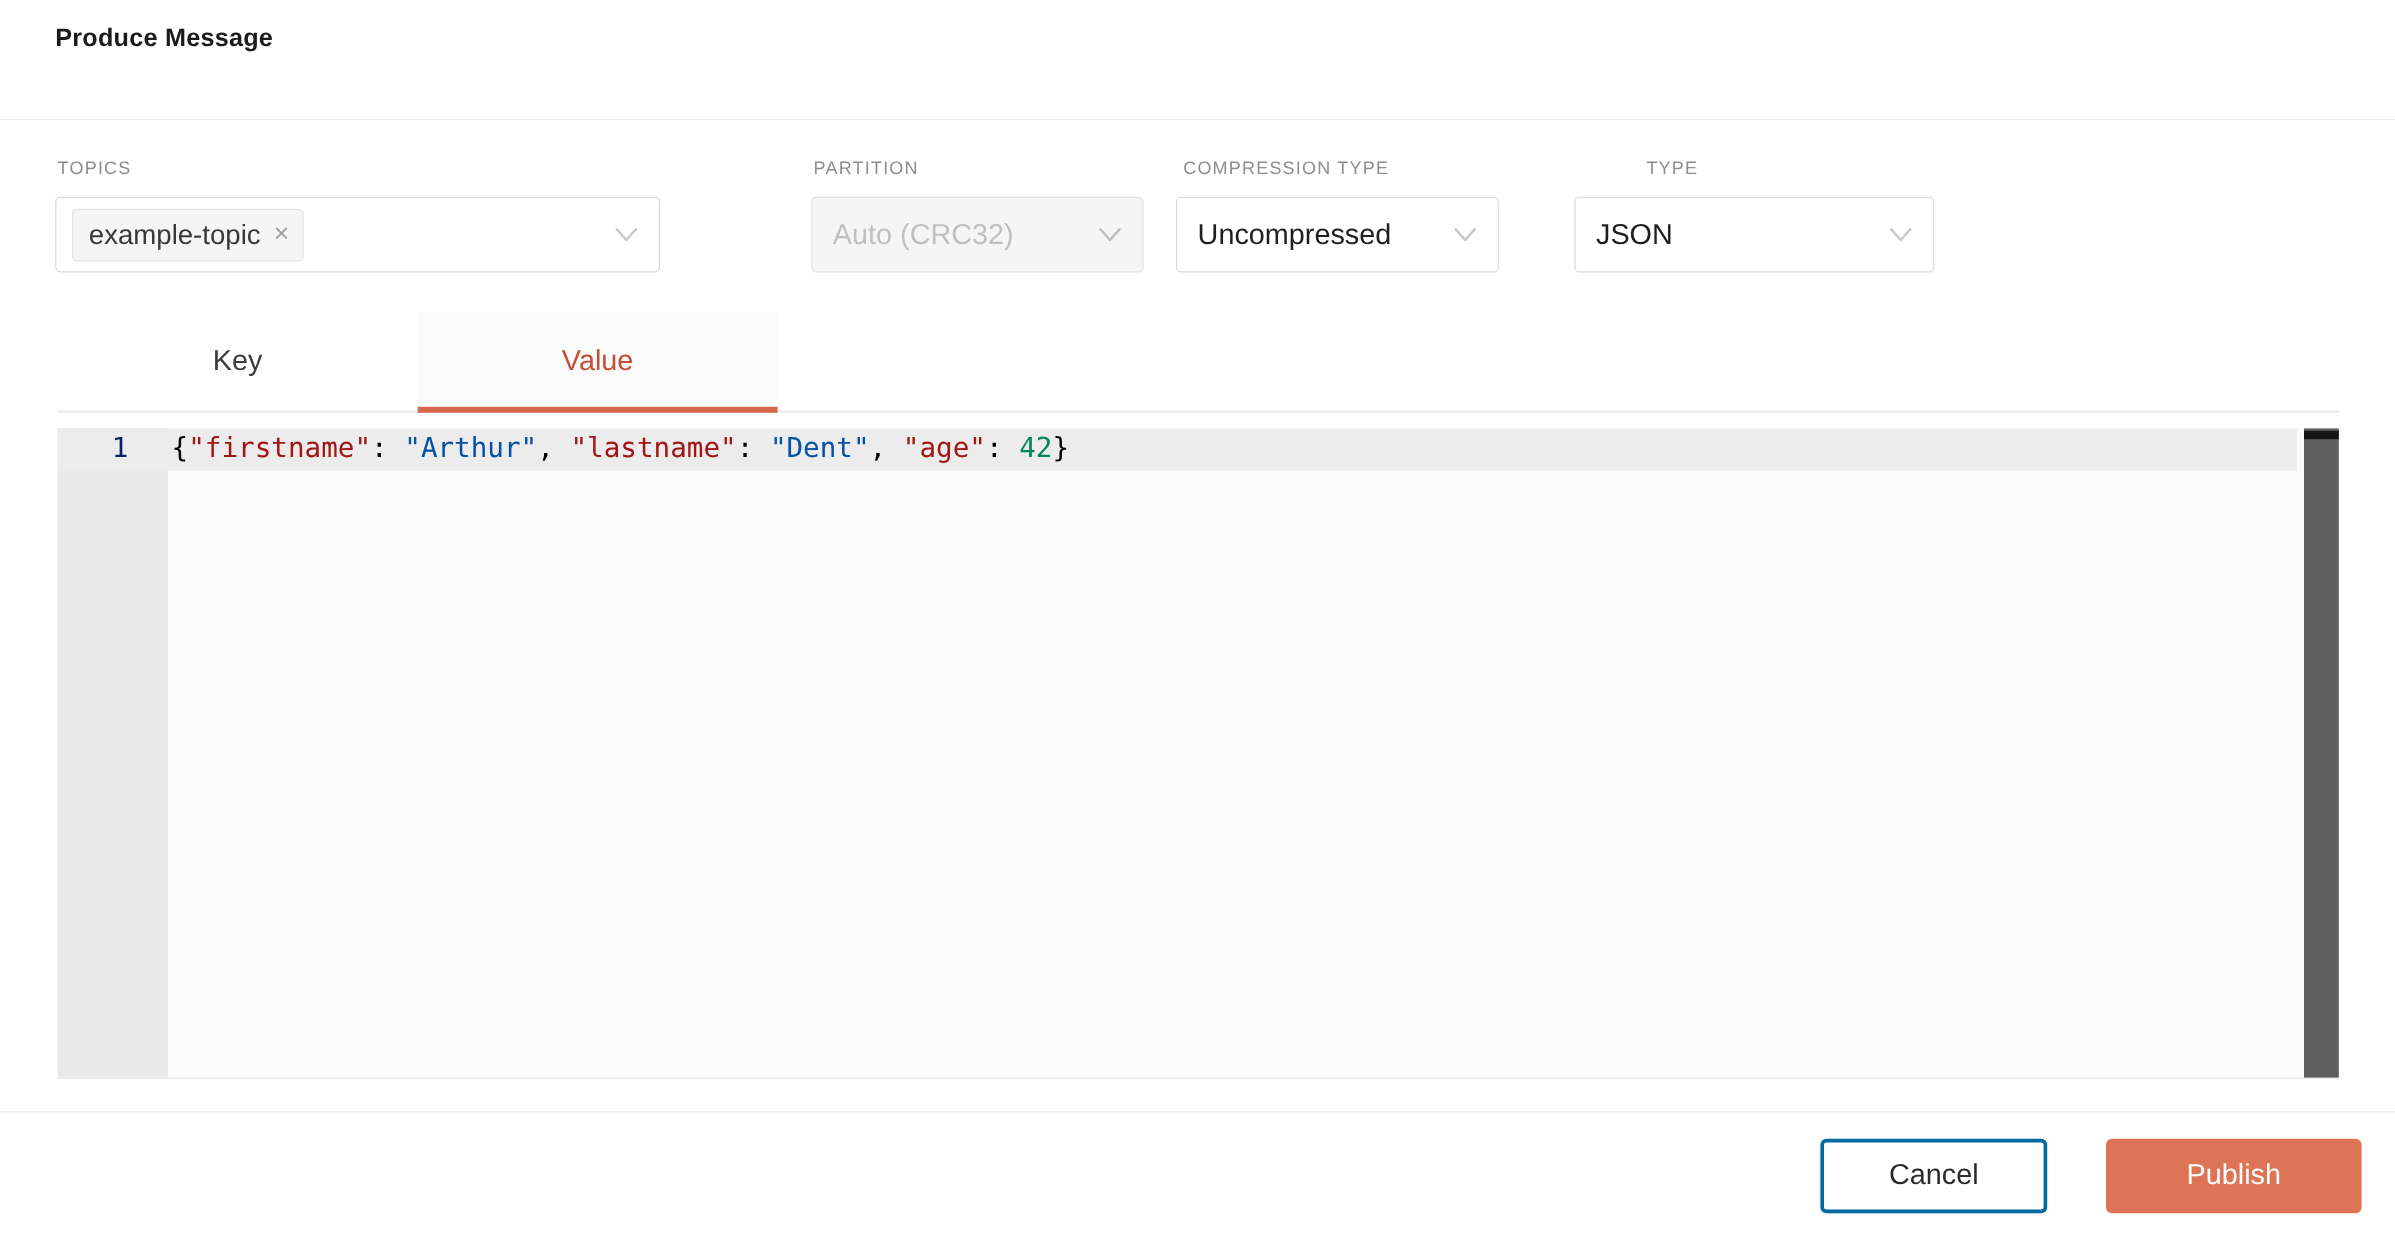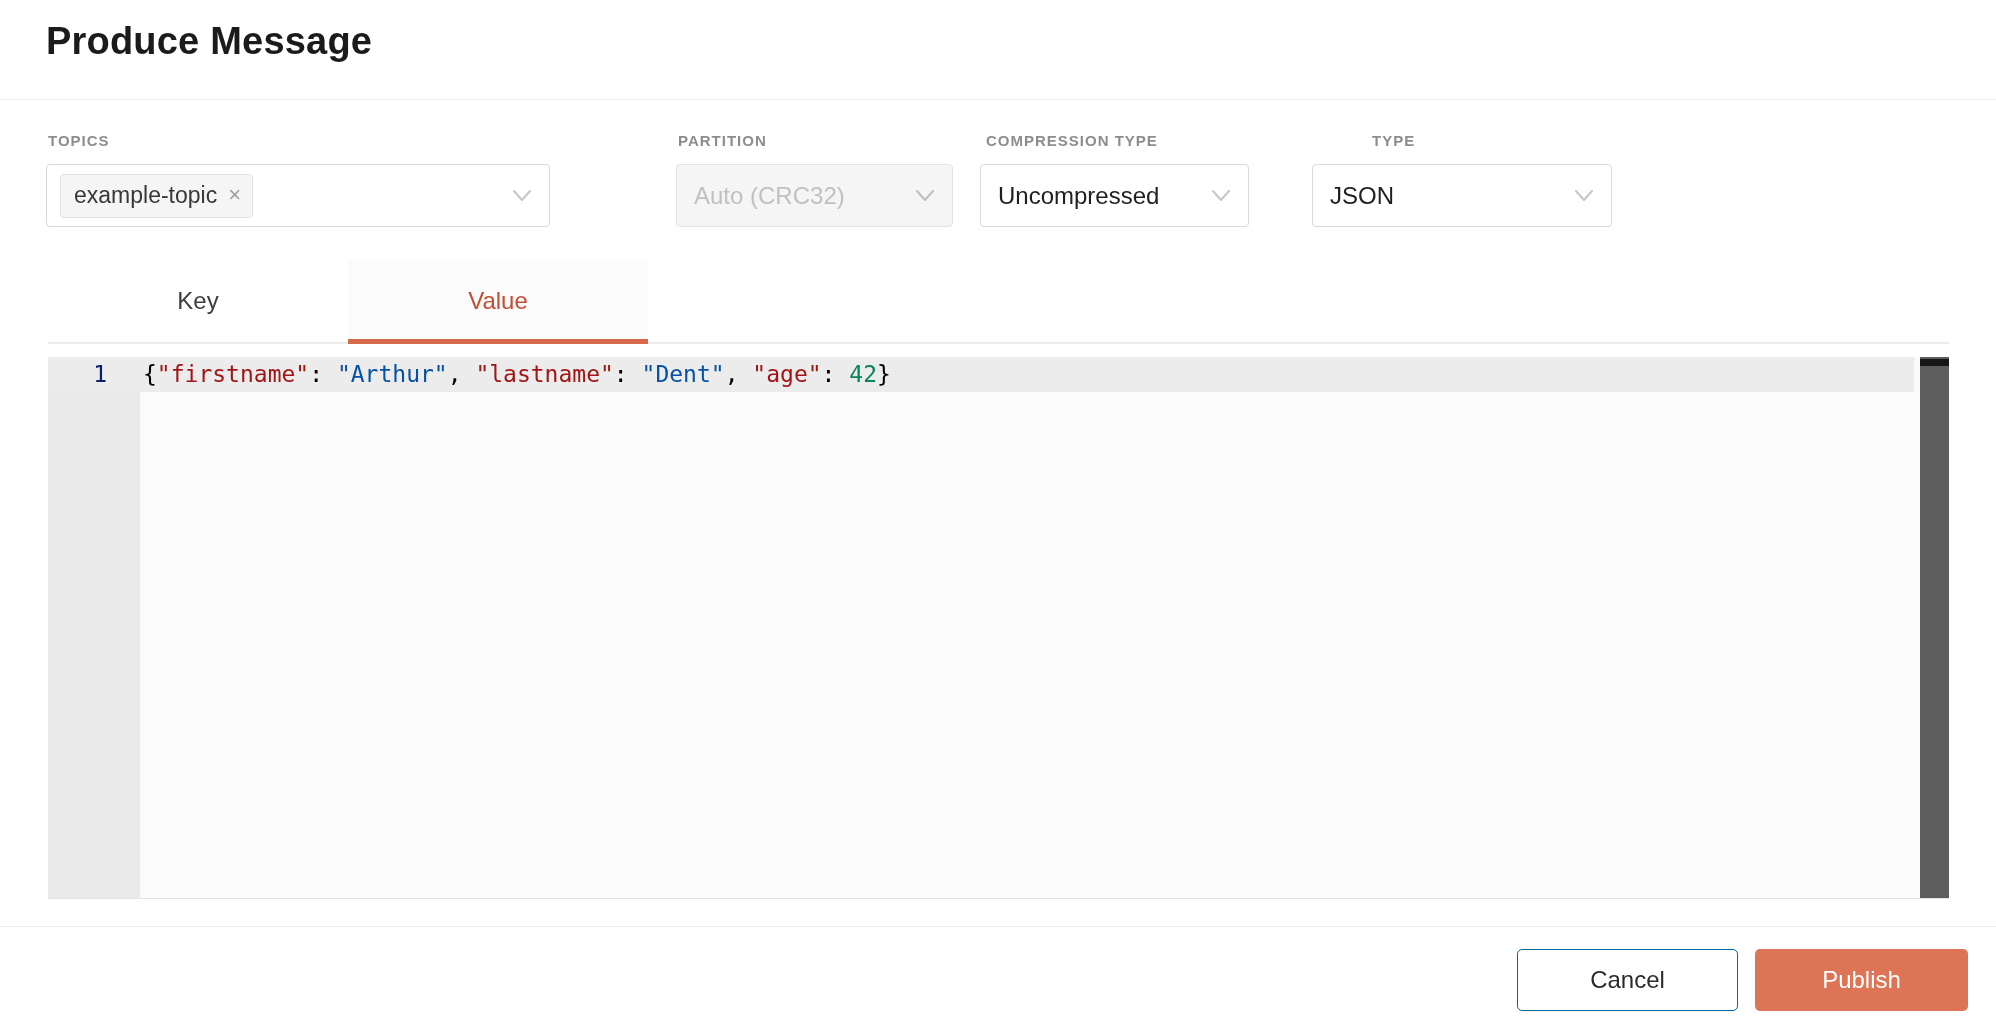--- a/index.html
+++ b/index.html
@@ -9,32 +9,32 @@
     width: 1996px; height: 1032px;
     position: relative;
     overflow: hidden;
     color: #1a1a1a;
   }
   .abs { position: absolute; }
 
   
   .dialog-title {
     left: 46px; top: 20px;
-    font-size: 38px; font-weight: 600; color: #1b1b1b;
+    font-size: 21px; font-weight: 600; color: #1b1b1b;
     letter-spacing: 0.2px;
   }
   .header-divider {
     left: 0; top: 99px; width: 1996px; height: 1px;
     background: #ededed;
   }
 
   
   .field-label {
     top: 132px;
-    font-size: 15px; font-weight: 700; color: #8d8d8d;
+    font-size: 15px; font-weight: 400; color: #8d8d8d;
     letter-spacing: 1px;
   }
   .select {
     top: 164px; height: 63px;
     background: #ffffff;
     border: 1px solid #d9d9d9;
     border-radius: 4px;
     display: flex; align-items: center;
     font-size: 24px; color: #1f1f1f;
     cursor: pointer;
@@ -141,23 +141,23 @@
     background: #ededed;
   }
   .btn {
     top: 949px; height: 62px;
     display: flex; align-items: center; justify-content: center;
     font-size: 24px;
     border-radius: 5px;
     cursor: pointer;
   }
   .btn-cancel {
-    left: 1517px; width: 221px;
+    left: 1517px; width: 189px;
     background: #ffffff;
-    border: 1px solid #0369a1;
+    border: 3px solid #0369a1;
     box-shadow: 0 1px 2px rgba(0,0,0,0.04);
     color: #2b2b2b;
   }
   .btn-publish {
     left: 1755px; width: 213px;
     background: var(--accent, #de7456);
     color: #ffffff;
   }
 </style>
 </head>

